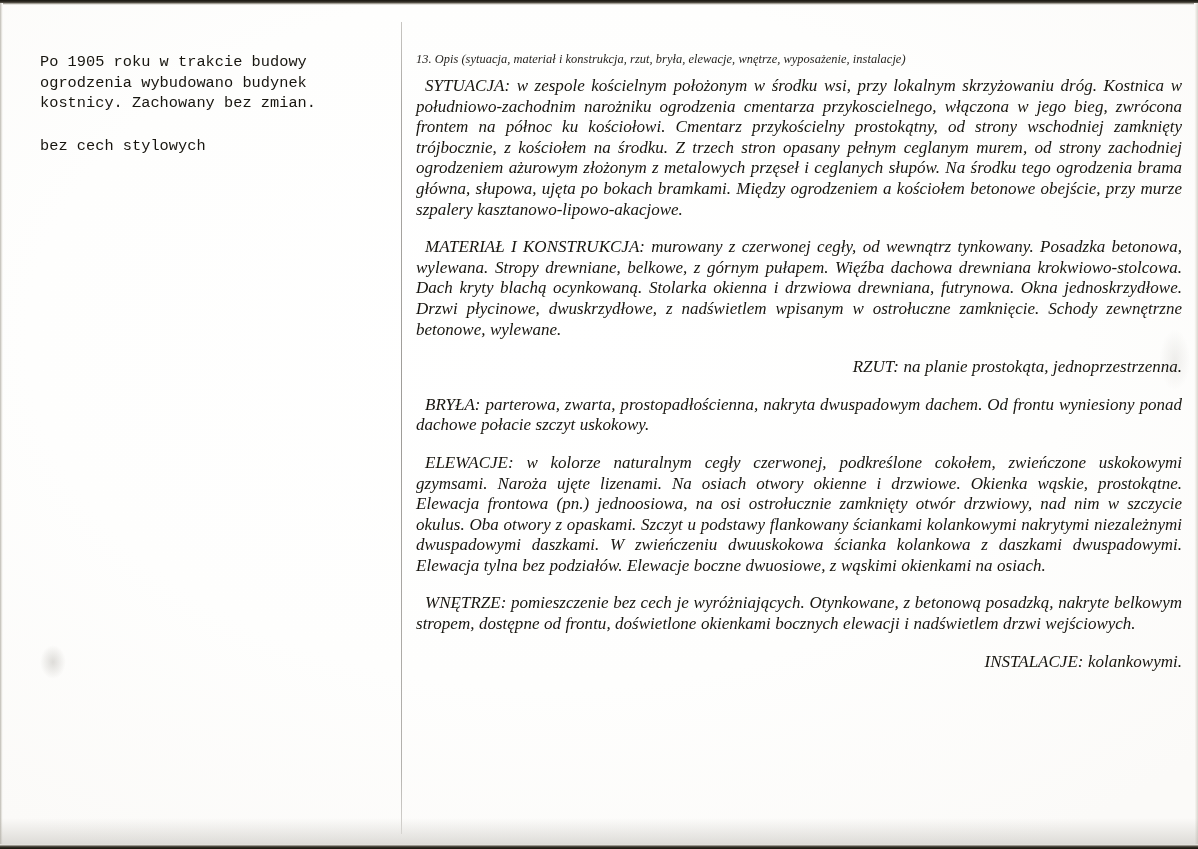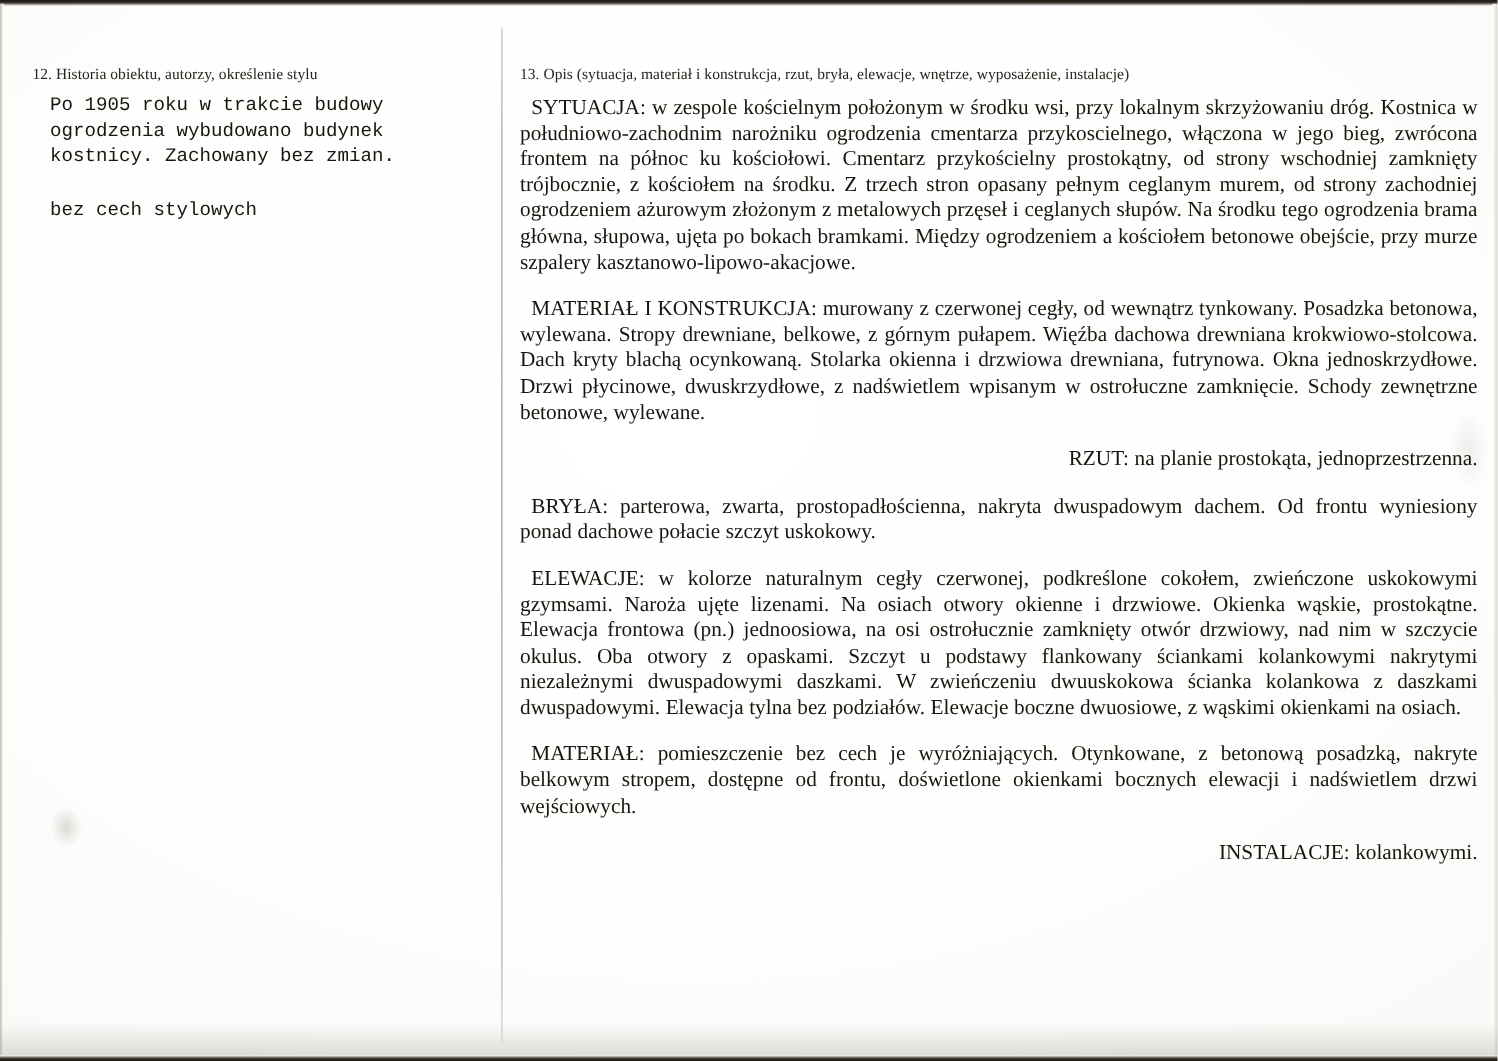--- a/index.html
+++ b/index.html
@@ -90,20 +90,21 @@
   }
   .left-body p { margin: 0; }
   .left-body .gap { height: 22px; }
 
   
   .col-right {
     position: absolute;
     left: 416px;
     top: 52px;
     width: 766px;
+    font-style: italic;
   }
   .head-13 {
     font-size: 12.4px;
     line-height: 15px;
     color: #262420;
     margin: 0 0 9px 0;
     letter-spacing: 0.04px;
   }
   .para {
     margin: 0 0 17px 0;
@@ -128,21 +129,20 @@
   <div class="edge-left"></div>
   <div class="edge-right"></div>
   <div class="shade-bottom"></div>
   <div class="edge-bottom"></div>
   <div class="smudge-a"></div>
   <div class="smudge-b"></div>
 
   <div class="divider"></div>
 
   <div class="col-left">
-    <div class="field-head">12. Historia obiektu, autorzy, określenie stylu</div>
     <div class="left-body">
       <p>Po 1905 roku w trakcie budowy ogrodzenia wybudowano budynek kostnicy. Zachowany bez zmian.</p>
       <div class="gap"></div>
       <p>bez cech stylowych</p>
     </div>
   </div>
 
   <div class="col-right">
     <div class="head-13">13. Opis (sytuacja, materiał i konstrukcja, rzut, bryła, elewacje, wnętrze, wyposażenie, instalacje)</div>
 
@@ -160,21 +160,21 @@
 
     <p class="para">
       <span class="lbl">BRYŁA:</span><span> parterowa, zwarta, prostopadłościenna, nakryta dwuspadowym dachem. Od frontu wyniesiony ponad dachowe połacie szczyt uskokowy.</span>
     </p>
 
     <p class="para">
       <span class="lbl">ELEWACJE:</span><span> w kolorze naturalnym cegły czerwonej, podkreślone cokołem, zwieńczone uskokowymi gzymsami. Naroża ujęte lizenami. Na osiach otwory okienne i drzwiowe.  Okienka wąskie, prostokątne.  Elewacja frontowa (pn.) jednoosiowa, na osi ostrołucznie zamknięty otwór drzwiowy, nad nim w szczycie okulus. Oba otwory z opaskami. Szczyt u podstawy flankowany ściankami kolankowymi nakrytymi niezależnymi dwuspadowymi daszkami. W zwieńczeniu dwuuskokowa ścianka kolankowa z daszkami dwuspadowymi. Elewacja tylna bez podziałów. Elewacje boczne dwuosiowe, z wąskimi okienkami na osiach.</span>
     </p>
 
     <p class="para">
-      <span class="lbl">MATERIAŁ:</span><span> pomieszczenie bez cech je wyróżniających. Otynkowane, z betonową posadzką, nakryte belkowym stropem, dostępne od frontu, doświetlone okienkami bocznych elewacji i nadświetlem drzwi wejściowych.</span>
+      <span class="lbl">WNĘTRZE:</span><span> pomieszczenie bez cech je wyróżniających. Otynkowane, z betonową posadzką, nakryte belkowym stropem, dostępne od frontu, doświetlone okienkami bocznych elewacji i nadświetlem drzwi wejściowych.</span>
     </p>
 
     <p class="para short">
       <span class="lbl">INSTALACJE:</span><span> kolankowymi.</span>
     </p>
   </div>
 
 </div>
 
 </body></html>

